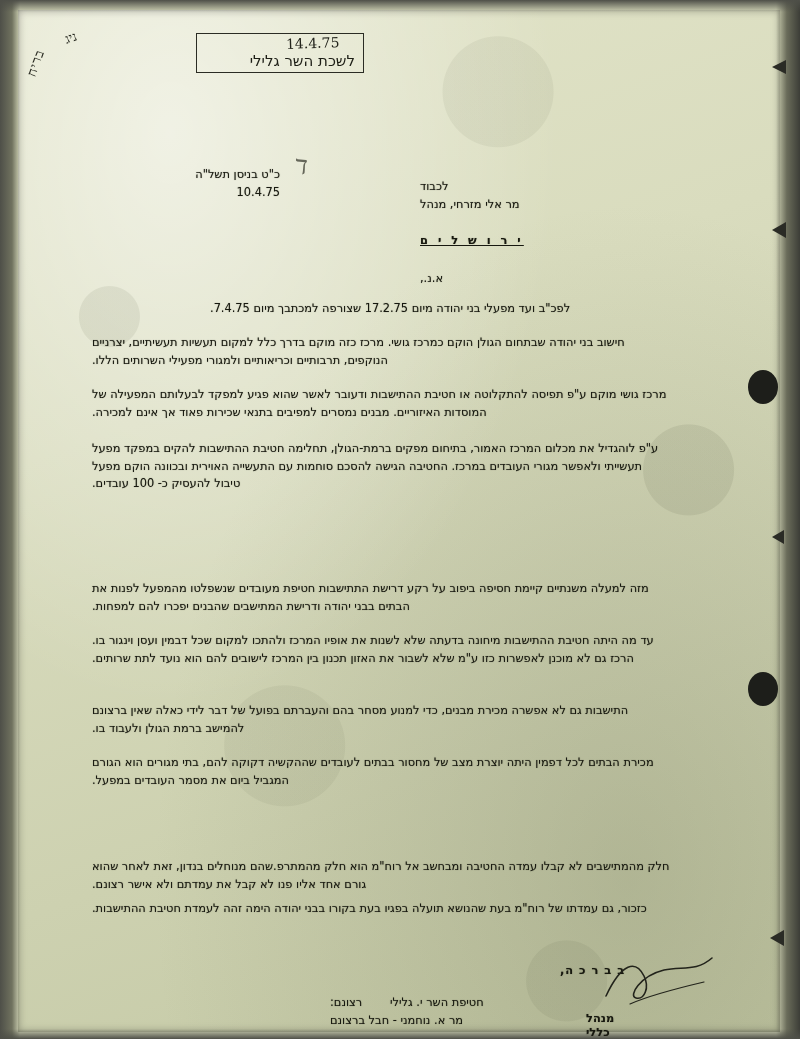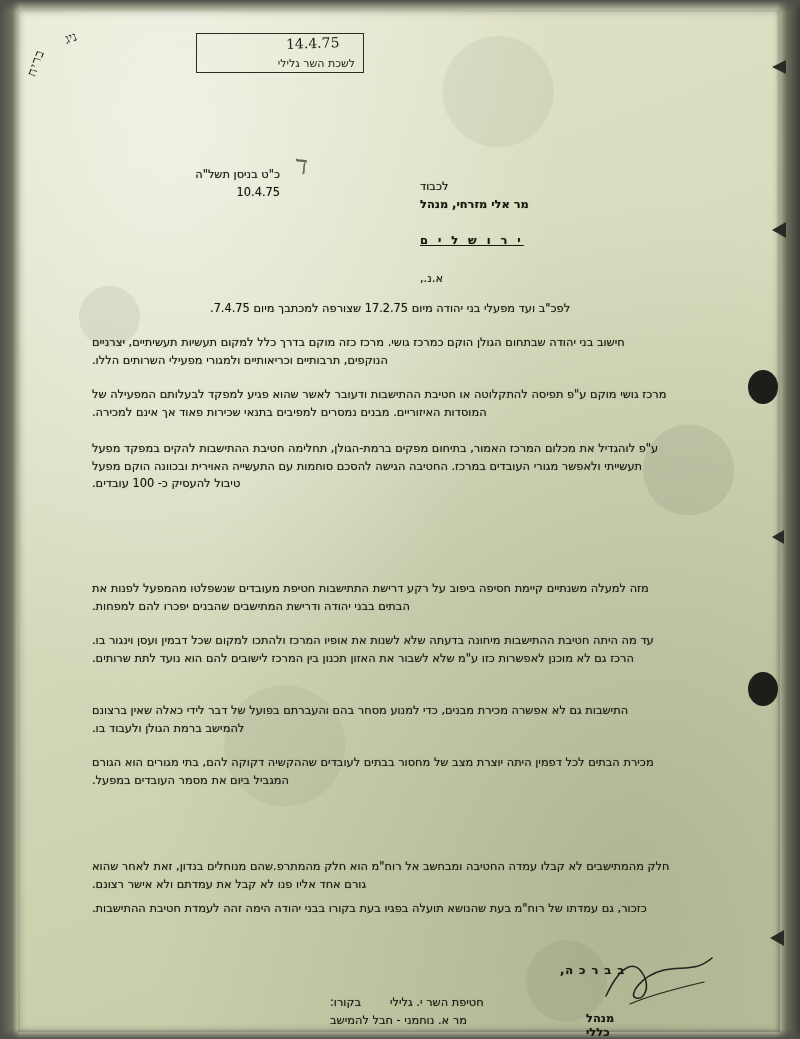--- a/index.html
+++ b/index.html
@@ -107,21 +107,21 @@
     font-family: "DejaVu Serif", serif;
     font-size: 14px;
     color: #23241c;
     transform: rotate(-2deg);
   }
   .stamp .s-to {
     position: absolute;
     right: 8px;
     bottom: 2px;
     font-family: "DejaVu Sans", sans-serif;
-    font-size: 11px;
+    font-size: 15px;
     color: #1d1e16;
   }
 
   
   .hand {
     position: absolute;
     font-family: "DejaVu Serif", serif;
     color: #2a2b22;
   }
   .hw-corner {
@@ -179,21 +179,21 @@
   <div class="hand hw-corner">בריח</div>
   <div class="hand hw-topright">ניג</div>
   <div class="hand hw-mid">ד</div>
 
   <div class="doc">
 
     <div class="blk" style="left:100px; top:166px; width:180px; text-align:right;">כ"ט בניסן תשל"ה</div>
     <div class="blk" style="left:100px; top:184px; width:180px; text-align:right;">10.4.75</div>
 
     <div class="blk" style="left:420px; top:178px; width:250px;">לכבוד</div>
-    <div class="blk" style="left:420px; top:196px; width:250px;font-weight:bold;">מר אלי מזרחי, מנהל</div>
+    <div class="blk" style="left:420px; top:196px; width:250px;">מר אלי מזרחי, מנהל</div>
     <div class="blk bold underline spaced" style="left:420px; top:232px; width:250px;">י ר ו ש ל י ם</div>
 
     <div class="blk" style="left:420px; top:270px; width:250px;">א.נ.,</div>
 
     <div class="blk" style="left:210px; top:300px; width:460px;">לפכ"ב ועד מפעלי בני יהודה מיום 17.2.75 שצורפה למכתבך מיום 7.4.75.</div>
 
     <div class="blk" style="left:92px; top:334px; width:578px;">חישוב בני יהודה שבתחום הגולן הוקם כמרכז גושי. מרכז כזה מוקם בדרך כלל למקום תעשיות תעשיתיים, יצרניים הנוקפים, תרבותיים וכריאותיים ולמגורי מפעילי השרותים הללו.</div>
     <div class="blk" style="left:92px; top:386px; width:578px;">מרכז גושי מוקם ע"פ תפיסה להתקלוטה או חטיבת ההתישבות ודעובר לאשר שהוא פגיע למפקד לבעלותם המפעילה של המוסדות האיזוריים. מבנים נמסרים למפיבים בתנאי שכירות פאוד אך אינם למכירה.</div>
     <div class="blk" style="left:92px; top:440px; width:578px;">ע"פ לוהגדיל את מכלום המרכז האמור, בתיחום מפקים ברמת-הגולן, תחלימה חטיבת ההתישבות להקים במפקד מפעל תעשייתי ולאפשר מגורי העובדים במרכז. החטיבה הגישה להסכם סוחמות עם התעשייה האוירית ובכוונה הוקם מפעל טיבול להעסיק כ- 100 עובדים.</div>
     <div class="blk" style="left:92px; top:580px; width:578px;">מזה למעלה משנתיים קיימת חסיפה ביפוב על רקע דרישת התתישבות חטיפת מעובדים שנשפלטו מהמפעל לפנות את הבתים בבני יהודה ודרישת המתישבים שהבנים יפכרו להם למפחות.</div>
@@ -209,17 +209,17 @@
       <svg width="120" height="60" viewBox="0 0 120 60" xmlns="http://www.w3.org/2000/svg">
         <path d="M6,44 C22,10 36,8 44,24 C50,36 44,48 36,46 C28,44 40,24 64,18 C82,14 96,20 112,6" fill="none" stroke="#22231b" stroke-width="1.6" stroke-linecap="round"></path>
         <path d="M30,52 C48,44 70,38 104,30" fill="none" stroke="#22231b" stroke-width="1.2" stroke-linecap="round"></path>
       </svg>
     </div>
 
     <div class="blk bold" style="left:586px; top:1040px; width:130px;">ישראל אדמוני</div>
     <div class="blk bold" style="left:586px; top:1010px; width:130px;">מנהל</div>
     <div class="blk bold" style="left:586px; top:1024px; width:130px;">כללי</div>
 
-    <div class="blk" style="left:330px; top:994px; width:60px;">בקורו:</div>
+    <div class="blk" style="left:330px; top:994px; width:60px;">רצונם:</div>
     <div class="blk" style="left:390px; top:994px; width:160px;">חטיפת השר י. גלילי</div>
-    <div class="blk" style="left:330px; top:1012px; width:220px;">מר א. נוחמני - חבל להמישב</div>
+    <div class="blk" style="left:330px; top:1012px; width:220px;">מר א. נוחמני - חבל ברצונם</div>
   </div>
 </div>
 
 </body></html>

